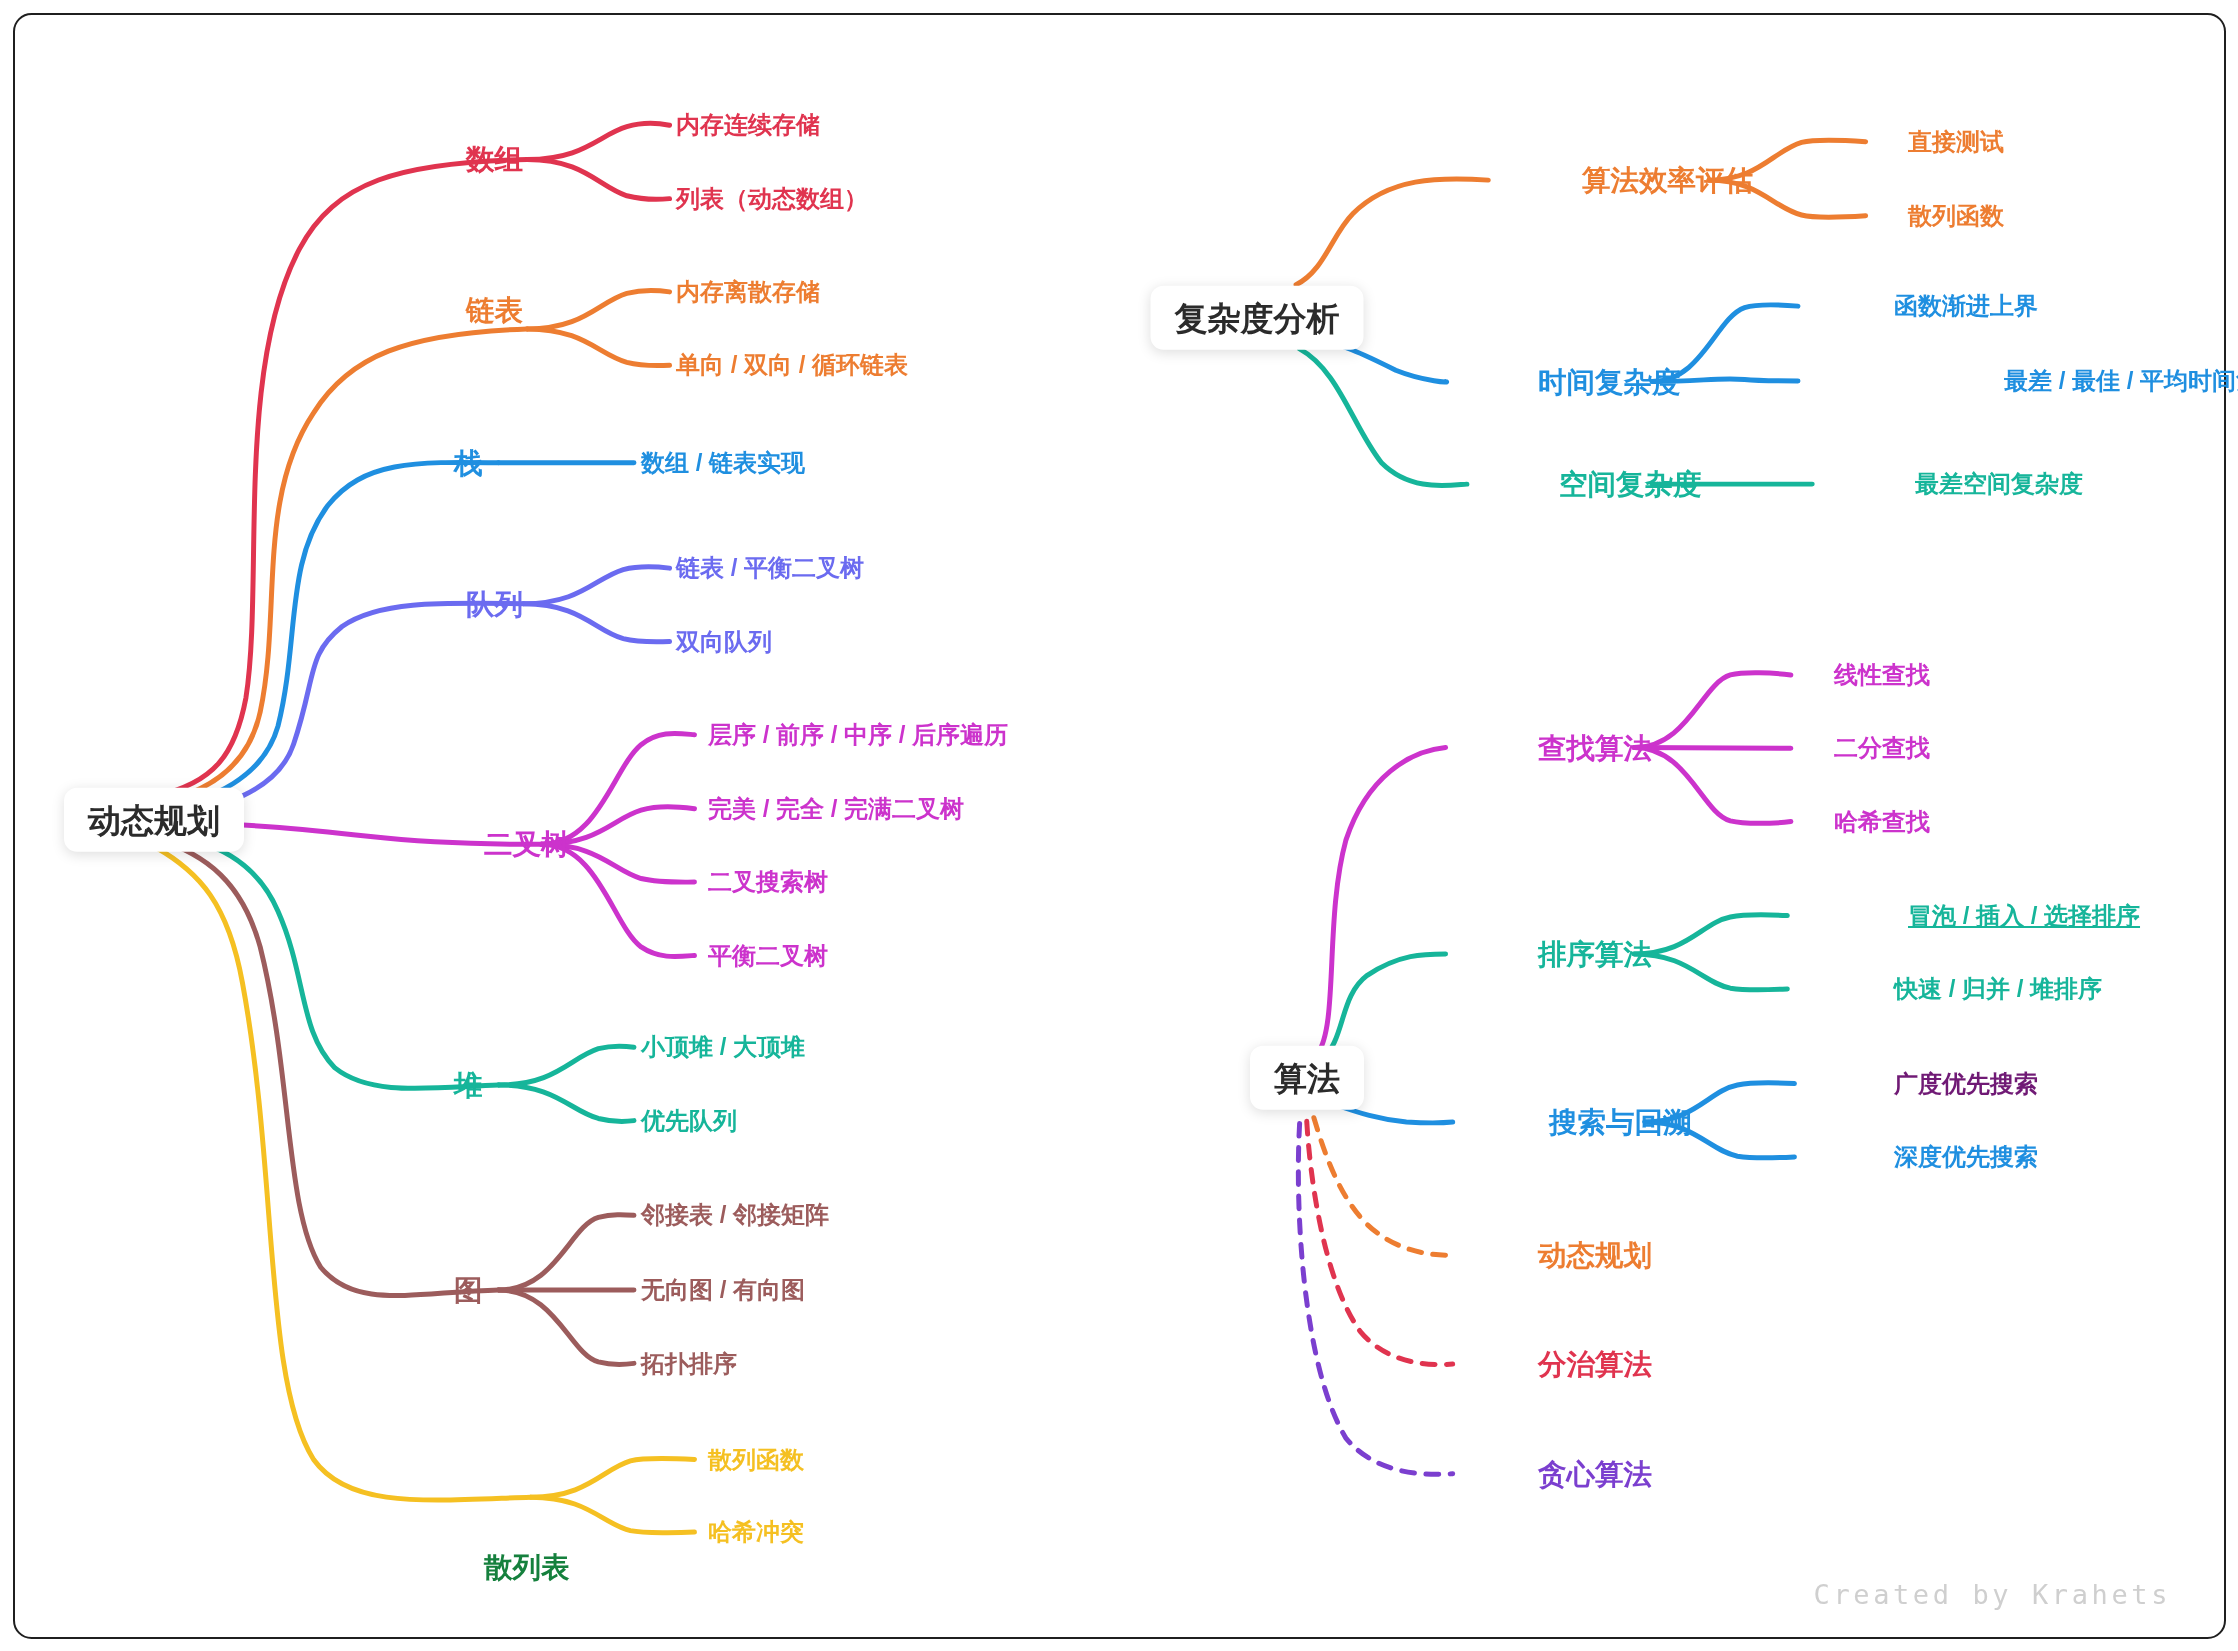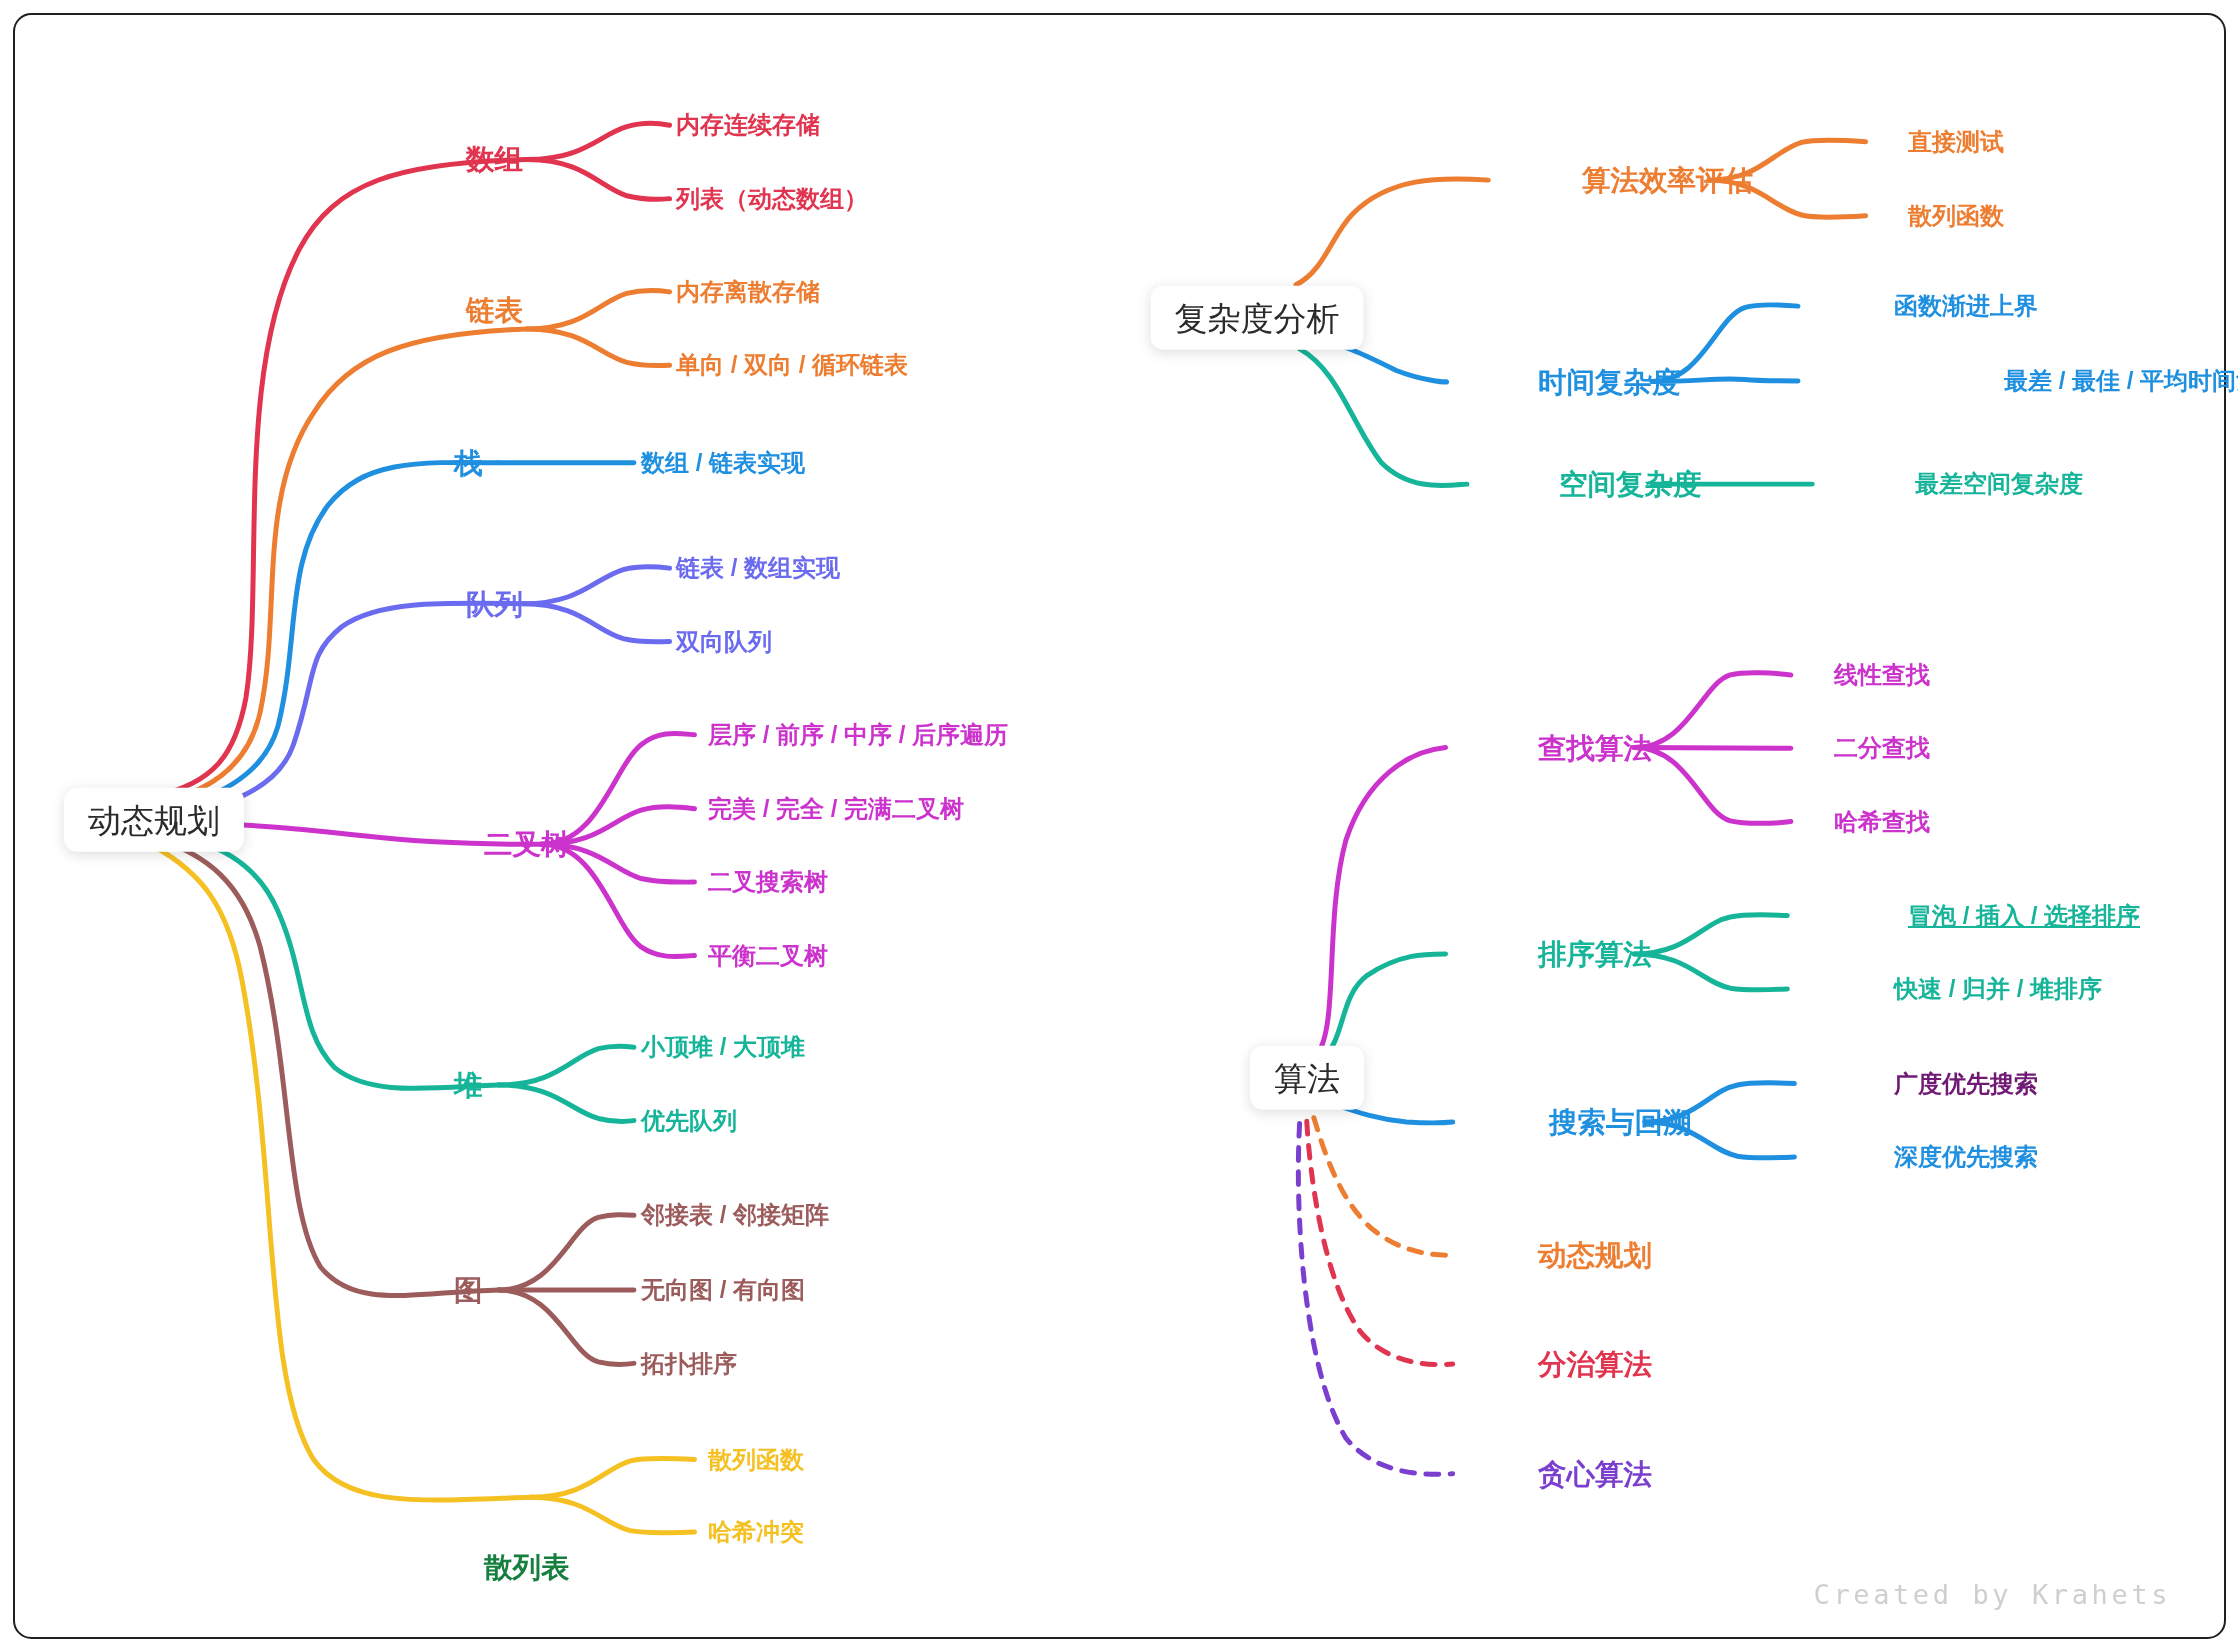--- a/index.html
+++ b/index.html
@@ -38,21 +38,21 @@
     position: absolute;
     transform: translate(-50%, -50%);
     white-space: nowrap;
     line-height: 1;
   }
   .root {
     background: #ffffff;
     border-radius: 13px;
     padding: 15.7px 24px;
     font-size: 33px;
-    font-weight: 400;
+    font-weight: 700;
     color: #2b2b2b;
     box-shadow: 0 2.8px 13px rgba(0,0,0,0.13);
   }
   .lvl1 {
     font-size: 28.5px;
     font-weight: 700;
   }
   .lvl2 {
     font-size: 24px;
     font-weight: 600;
@@ -128,21 +128,21 @@
       <div class="node root" style="left: 1307px; top: 1078px; color: rgb(43, 43, 43);">算法</div>
       <div class="node lvl1" style="left: 466px; top: 159px; color: rgb(224, 52, 79); transform: translate(0px, -50%);">数组</div>
       <div class="node lvl2" style="left: 676px; top: 125px; color: rgb(224, 52, 79); transform: translate(0px, -50%);">内存连续存储</div>
       <div class="node lvl2" style="left: 676px; top: 199px; color: rgb(224, 52, 79); transform: translate(0px, -50%);">列表（动态数组）</div>
       <div class="node lvl1" style="left: 466px; top: 310px; color: rgb(237, 125, 49); transform: translate(0px, -50%);">链表</div>
       <div class="node lvl2" style="left: 676px; top: 292px; color: rgb(237, 125, 49); transform: translate(0px, -50%);">内存离散存储</div>
       <div class="node lvl2" style="left: 676px; top: 365px; color: rgb(237, 125, 49); transform: translate(0px, -50%);">单向 / 双向 / 循环链表</div>
       <div class="node lvl1" style="left: 454px; top: 463px; color: rgb(31, 143, 224); transform: translate(0px, -50%);">栈</div>
       <div class="node lvl2" style="left: 641px; top: 463px; color: rgb(31, 143, 224); transform: translate(0px, -50%);">数组 / 链表实现</div>
       <div class="node lvl1" style="left: 466px; top: 604px; color: rgb(107, 107, 240); transform: translate(0px, -50%);">队列</div>
-      <div class="node lvl2" style="left: 676px; top: 568px; color: rgb(107, 107, 240); transform: translate(0px, -50%);">链表 / 数组实现</div>
+      <div class="node lvl2" style="left: 676px; top: 568px; color: rgb(107, 107, 240); transform: translate(0px, -50%);">链表 / 平衡二叉树</div>
       <div class="node lvl2" style="left: 676px; top: 642px; color: rgb(107, 107, 240); transform: translate(0px, -50%);">双向队列</div>
       <div class="node lvl1" style="left: 484px; top: 844px; color: rgb(204, 51, 204); transform: translate(0px, -50%);">二叉树</div>
       <div class="node lvl2" style="left: 708px; top: 735px; color: rgb(204, 51, 204); transform: translate(0px, -50%);">层序 / 前序 / 中序 / 后序遍历</div>
       <div class="node lvl2" style="left: 708px; top: 809px; color: rgb(204, 51, 204); transform: translate(0px, -50%);">完美 / 完全 / 完满二叉树</div>
       <div class="node lvl2" style="left: 708px; top: 882px; color: rgb(204, 51, 204); transform: translate(0px, -50%);">二叉搜索树</div>
       <div class="node lvl2" style="left: 708px; top: 956px; color: rgb(204, 51, 204); transform: translate(0px, -50%);">平衡二叉树</div>
       <div class="node lvl1" style="left: 454px; top: 1085px; color: rgb(22, 181, 154); transform: translate(0px, -50%);">堆</div>
       <div class="node lvl2" style="left: 641px; top: 1047px; color: rgb(22, 181, 154); transform: translate(0px, -50%);">小顶堆 / 大顶堆</div>
       <div class="node lvl2" style="left: 641px; top: 1121px; color: rgb(22, 181, 154); transform: translate(0px, -50%);">优先队列</div>
       <div class="node lvl1" style="left: 454px; top: 1290px; color: rgb(156, 92, 92); transform: translate(0px, -50%);">图</div>

